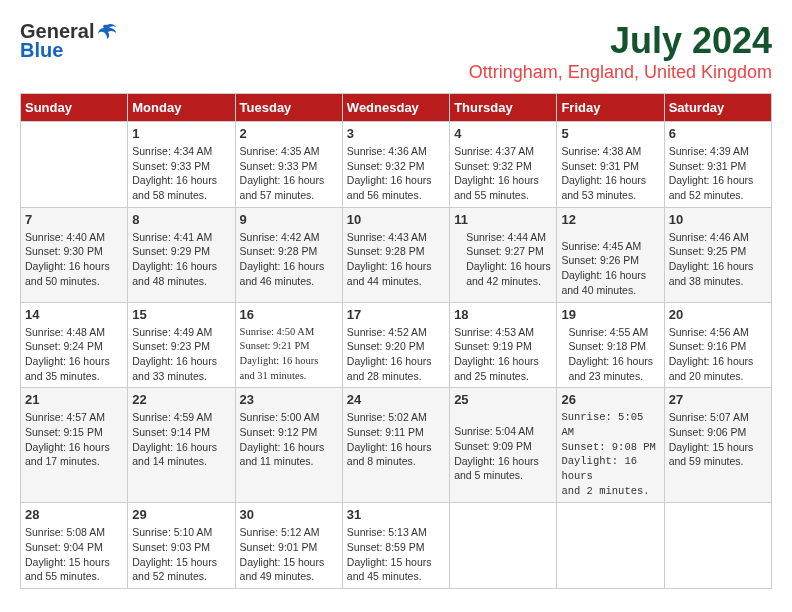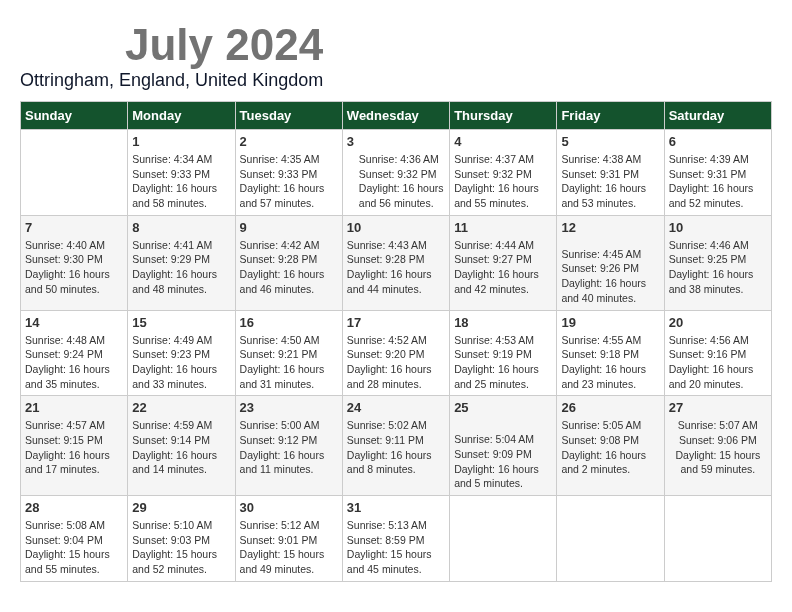--- a/index.html
+++ b/index.html
@@ -18,35 +18,35 @@
     }
     .logo {
       display: flex;
       flex-direction: column;
       align-items: flex-start;
     }
     .title-area {
       text-align: right;
     }
     .month-title {
-      font-size: 44px;
+      font-size: 36px;
       font-weight: bold;
-      color: #737373;
+      color: #14532d;
     }
     .location-title {
       font-size: 18px;
-      color: #0f172a;
+      color: #ef4444;
     }
     .calendar-table {
       width: 100%;
       border-collapse: collapse;
       font-size: 11px;
     }
     .calendar-table th {
-      background-color: #14532d;
+      background-color: #b91c1c;
       color: #fff;
       padding: 6px 4px;
       text-align: left;
       font-size: 13px;
       border: 1px solid #ccc;
     }
     .calendar-table td {
       border: 1px solid #ccc;
       vertical-align: top;
       padding: 4px;
@@ -71,20 +71,29 @@
       background-color: #f5f5f5;
     }
     .row-stripe-odd td {
       background-color: #ffffff;
     }
   </style>
 </head>
 <body>
 
 <div class="header-area">
+  <div class="logo">
+    <div style="display:flex; align-items:center; gap:2px;">
+      <span style="font-size:20px; font-weight:bold; color:#333;">General</span>
+      <svg width="22" height="22" viewBox="0 0 22 22" xmlns="http://www.w3.org/2000/svg">
+        <path d="M11 4 C14 2, 18 3, 20 6 C18 5, 15 5, 13 7 C17 7, 20 9, 20 12 C18 10, 15 9, 12 11 C14 14, 13 17, 11 18 C11 15, 10 12, 7 11 C4 10, 2 12, 2 14 C2 10, 4 7, 8 7 C6 5, 8 3, 11 4Z" fill="#1565c0"></path>
+      </svg>
+    </div>
+    <span style="font-size:20px; font-weight:bold; color:#1565c0; margin-top:-4px;">Blue</span>
+  </div>
   <div class="title-area">
     <div class="month-title">July 2024</div>
     <div class="location-title">Ottringham, England, United Kingdom</div>
   </div>
 </div>
 
 <table class="calendar-table">
   <thead>
     <tr>
       <th>Sunday</th>
@@ -108,21 +117,21 @@
         </td>
         <td>
           <div class="day-number">2</div>
           <div class="day-info" style="white-space: pre-line;">Sunrise: 4:35 AM
 Sunset: 9:33 PM
 Daylight: 16 hours
 and 57 minutes.</div>
         </td>
         <td>
           <div class="day-number">3</div>
-          <div class="day-info" style="white-space: pre-line; margin-left: 12px;">Sunrise: 4:36 AM
+          <div class="day-info" style="white-space: pre-line;">Sunrise: 4:36 AM
 Sunset: 9:32 PM
 Daylight: 16 hours
 and 56 minutes.</div>
         </td>
         <td>
           <div class="day-number">4</div>
           <div class="day-info" style="white-space: pre-line;">Sunrise: 4:37 AM
 Sunset: 9:32 PM
 Daylight: 16 hours
 and 55 minutes.</div>
@@ -166,21 +175,21 @@
         </td>
         <td>
           <div class="day-number">10</div>
           <div class="day-info" style="white-space: pre-line;">Sunrise: 4:43 AM
 Sunset: 9:28 PM
 Daylight: 16 hours
 and 44 minutes.</div>
         </td>
         <td>
           <div class="day-number">11</div>
-          <div class="day-info" style="white-space: pre-line;">Sunrise: 4:44 AM
+          <div class="day-info" style="white-space: pre-line; margin-left: 12px;">Sunrise: 4:44 AM
 Sunset: 9:27 PM
 Daylight: 16 hours
 and 42 minutes.</div>
         </td>
         <td>
           <div class="day-number">12</div>
           <div class="day-info" style="white-space: pre-line; margin-top: 12px;">Sunrise: 4:45 AM
 Sunset: 9:26 PM
 Daylight: 16 hours
 and 40 minutes.</div>
@@ -203,42 +212,42 @@
         </td>
         <td>
           <div class="day-number">15</div>
           <div class="day-info" style="white-space: pre-line;">Sunrise: 4:49 AM
 Sunset: 9:23 PM
 Daylight: 16 hours
 and 33 minutes.</div>
         </td>
         <td>
           <div class="day-number">16</div>
-          <div class="day-info" style="white-space: pre-line;">Sunrise: 4:50 AM
+          <div class="day-info" style="white-space: pre-line; font-family: Liberation Serif, serif;">Sunrise: 4:50 AM
 Sunset: 9:21 PM
 Daylight: 16 hours
 and 31 minutes.</div>
         </td>
         <td>
           <div class="day-number">17</div>
           <div class="day-info" style="white-space: pre-line;">Sunrise: 4:52 AM
 Sunset: 9:20 PM
 Daylight: 16 hours
 and 28 minutes.</div>
         </td>
         <td>
           <div class="day-number">18</div>
           <div class="day-info" style="white-space: pre-line;">Sunrise: 4:53 AM
 Sunset: 9:19 PM
 Daylight: 16 hours
 and 25 minutes.</div>
         </td>
         <td>
           <div class="day-number">19</div>
-          <div class="day-info" style="white-space: pre-line;">Sunrise: 4:55 AM
+          <div class="day-info" style="white-space: pre-line; margin-left: 7px;">Sunrise: 4:55 AM
 Sunset: 9:18 PM
 Daylight: 16 hours
 and 23 minutes.</div>
         </td>
         <td>
           <div class="day-number">20</div>
           <div class="day-info" style="white-space: pre-line;">Sunrise: 4:56 AM
 Sunset: 9:16 PM
 Daylight: 16 hours
 and 20 minutes.</div>
@@ -275,28 +284,28 @@
         </td>
         <td>
           <div class="day-number">25</div>
           <div class="day-info" style="white-space: pre-line; margin-top: 17px;">Sunrise: 5:04 AM
 Sunset: 9:09 PM
 Daylight: 16 hours
 and 5 minutes.</div>
         </td>
         <td>
           <div class="day-number">26</div>
-          <div class="day-info" style="white-space: pre-line;">Sunrise: 5:05 AM
+          <div class="day-info" style="white-space: pre-line; font-family: Liberation Mono, monospace;">Sunrise: 5:05 AM
 Sunset: 9:08 PM
 Daylight: 16 hours
 and 2 minutes.</div>
         </td>
         <td>
           <div class="day-number">27</div>
-          <div class="day-info" style="white-space: pre-line; text-align: center;">Sunrise: 5:07 AM
+          <div class="day-info" style="white-space: pre-line;">Sunrise: 5:07 AM
 Sunset: 9:06 PM
 Daylight: 15 hours
 and 59 minutes.</div>
         </td>
       </tr>
       <tr class="row-stripe-odd">
         <td>
           <div class="day-number">28</div>
           <div class="day-info" style="white-space: pre-line;">Sunrise: 5:08 AM
 Sunset: 9:04 PM

